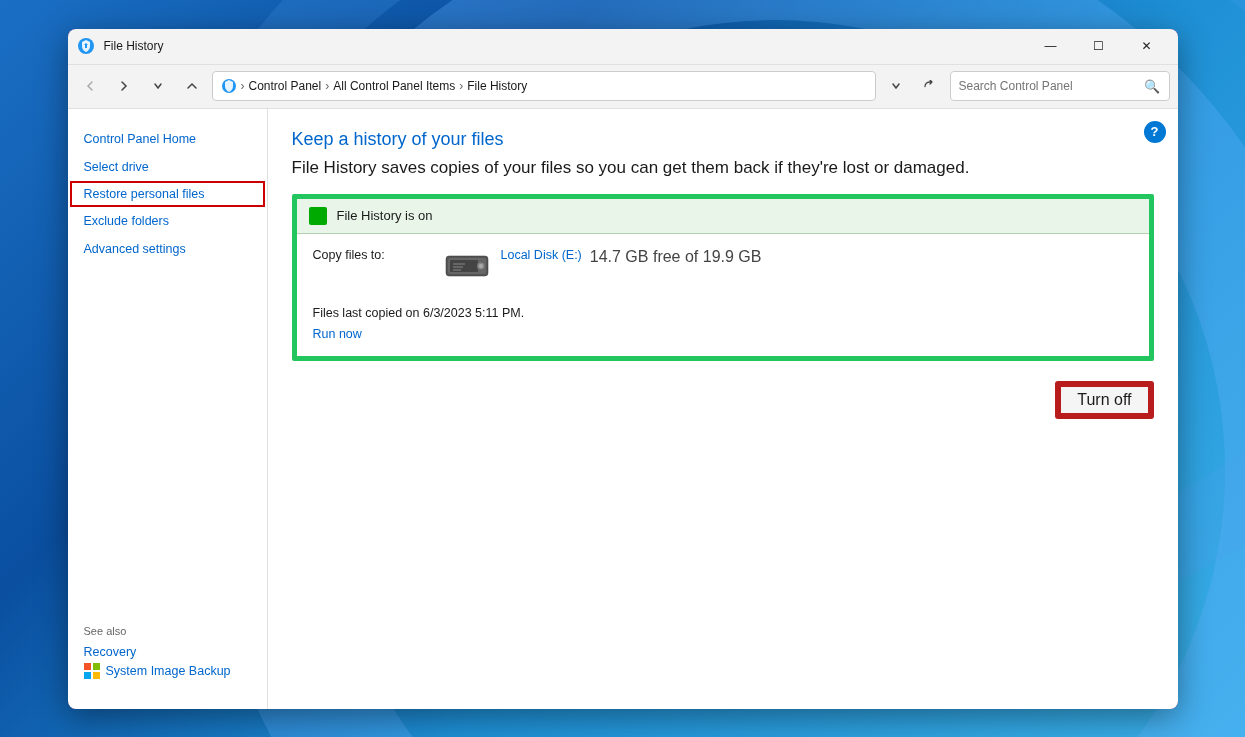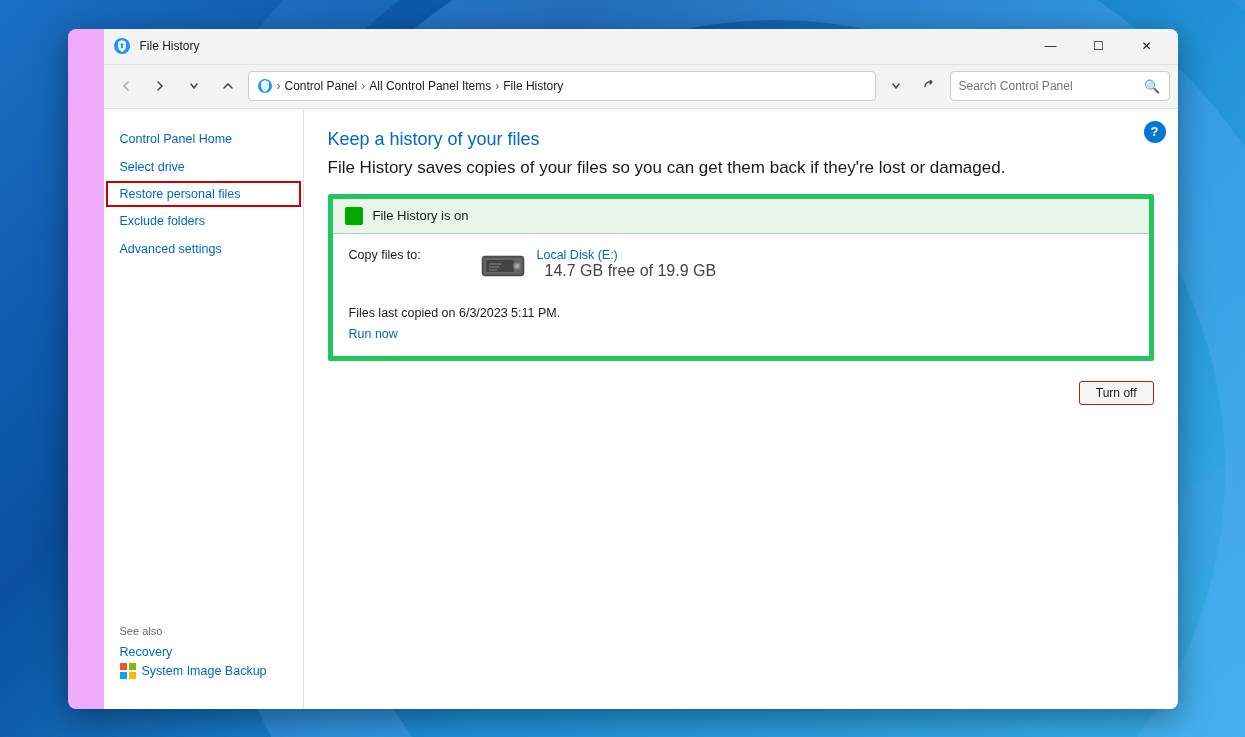--- a/index.html
+++ b/index.html
@@ -36,29 +36,28 @@
       width: 1100px;
       height: 700px;
       border-radius: 50%;
       border: 80px solid rgba(80, 160, 240, 0.2);
       pointer-events: none;
     }
 
     .window {
       width: 1110px;
       height: 680px;
-      background: #f0abfc;
+      background: #701a75;
       border-radius: 8px;
       box-shadow: 0 8px 32px rgba(0,0,0,0.4);
       display: flex;
       flex-direction: column;
       overflow: hidden;
       position: relative;
       z-index: 10;
-      padding-left: 36px;
     }
 
     
     .title-bar {
       background: #f3f3f3;
       height: 36px;
       display: flex;
       align-items: center;
       padding: 0 8px;
       border-bottom: 1px solid #e0e0e0;
@@ -382,21 +381,21 @@
       height: 36px;
       margin-right: 10px;
       flex-shrink: 0;
       display: flex;
       align-items: center;
       justify-content: center;
     }
 
     .drive-info {
       display: flex;
-      flex-direction: column;
+      flex-direction: row;
       justify-content: center;
     }
 
     .drive-name {
       font-size: 12.5px;
       color: #0066cc;
       cursor: pointer;
     }
 
     .drive-size {
@@ -418,24 +417,24 @@
     }
 
     .turn-off-row {
       display: flex;
       justify-content: flex-end;
       margin-top: 4px;
     }
 
     .turn-off-btn {
       padding: 4px 16px;
-      border: 1px solid #b91c1c;
+      border: 6px solid #b91c1c;
       background: #f5f5f5;
       border-radius: 3px;
-      font-size: 12px;
+      font-size: 16px;
       cursor: pointer;
       color: #1a1a1a;
     }
 
     
     .hdd-svg {
       width: 44px;
       height: 32px;
     }
   </style>

